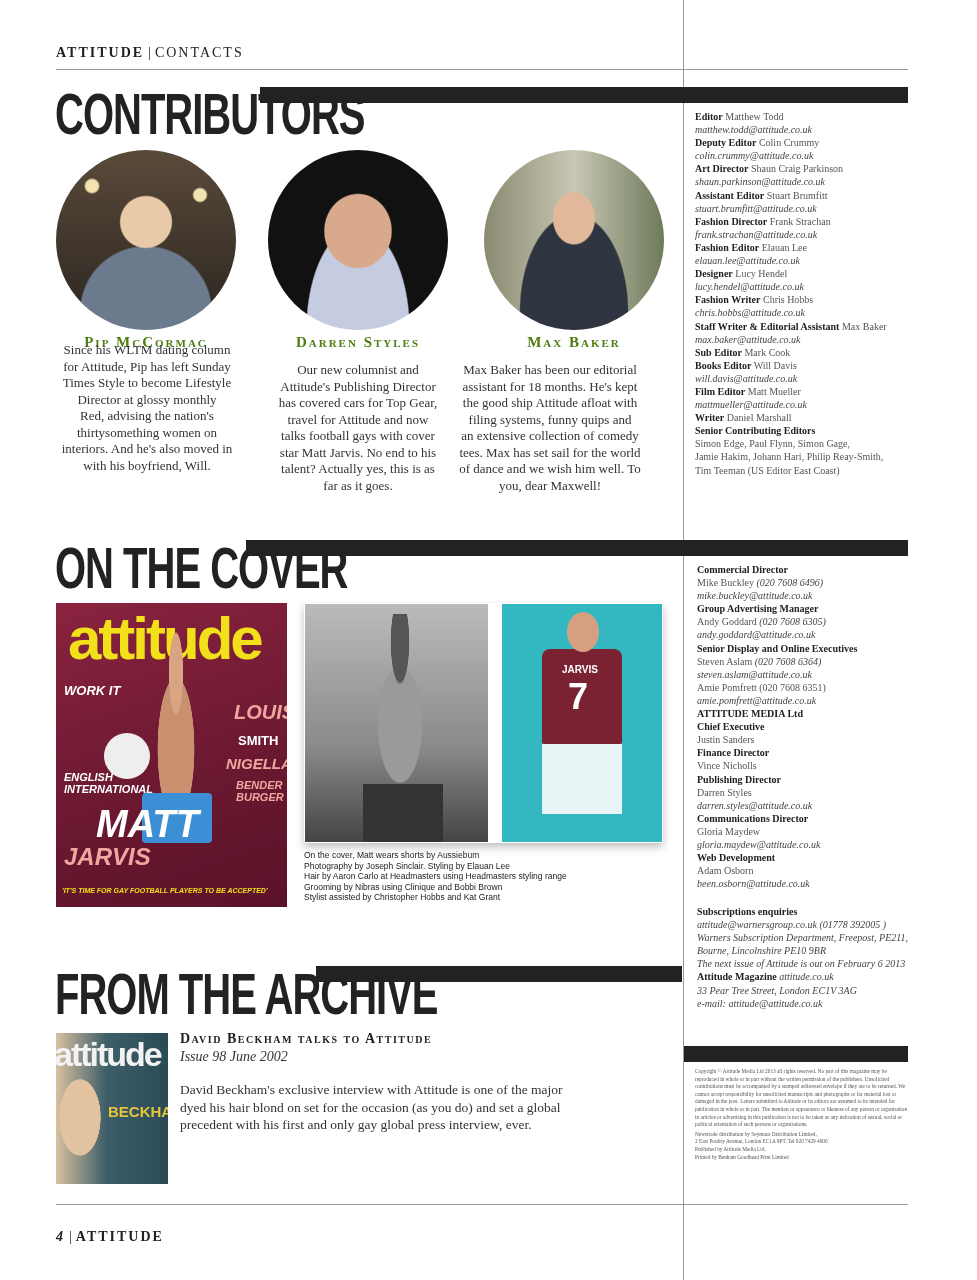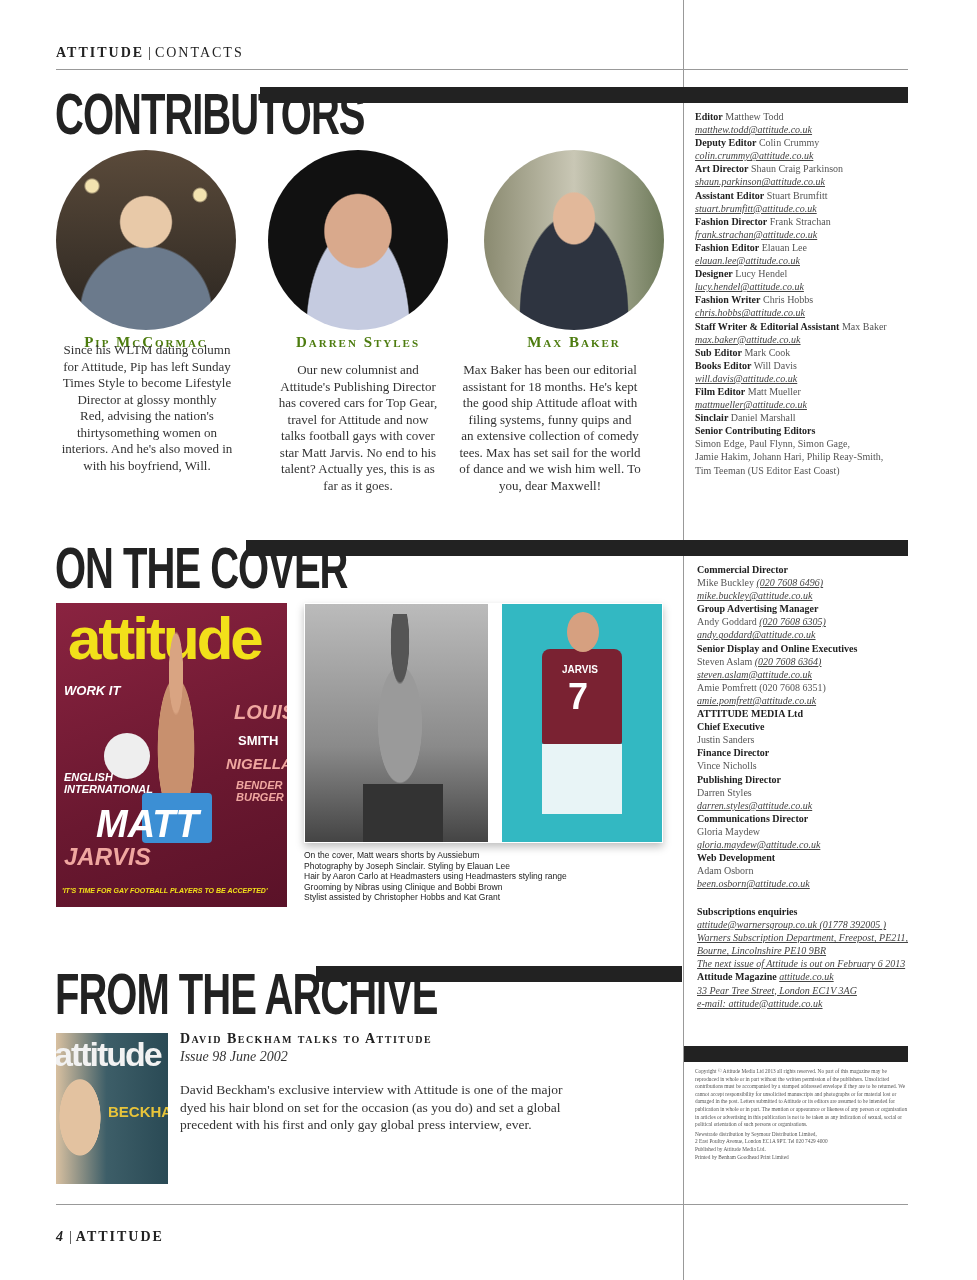--- a/index.html
+++ b/index.html
@@ -10,21 +10,21 @@
   .folio { left:56px; top:45px; font-family:"Liberation Serif",serif; font-size:14px; letter-spacing:2px; color:#222; }
   .folio b { font-weight:bold; }
   .folio .sep { font-weight:normal; margin:0 4px; letter-spacing:0; }
   .bigtitle { font-family:"Liberation Sans",sans-serif; font-weight:bold; color:#222; transform-origin:left top; letter-spacing:-1px; white-space:nowrap; }
   .bar { background:#222; }
   .circle { width:180px; height:180px; border-radius:50%; overflow:hidden; }
   .name { font-family:"Liberation Serif",serif; font-weight:bold; font-size:15px; letter-spacing:2px; text-align:center; color:#4d7c0f; font-variant:small-caps; }
   .bio { font-family:"Liberation Serif",serif; font-size:13px; line-height:16.5px; text-align:center; color:#333; }
   .masthead { font-family:"Liberation Serif",serif; font-size:10px; line-height:13.1px; color:#555; }
   .masthead b { color:#222; }
-  .masthead i { color:#444;text-decoration:underline; }
+  .masthead i { color:#444; }
   .caption { font-family:"Liberation Sans",sans-serif; font-size:8.5px; line-height:10.5px; color:#222; }
   .fine { font-family:"Liberation Serif",serif; font-size:5.3px; line-height:7.6px; color:#555; }
   .archtitle { font-family:"Liberation Serif",serif; font-weight:bold; font-size:14px; letter-spacing:1.5px; font-variant:small-caps; color:#222; }
   .archissue { font-family:"Liberation Serif",serif; font-style:italic; font-size:14px; color:#333; }
   .archbody { font-family:"Liberation Serif",serif; font-size:13.5px; line-height:17.5px; color:#333; }
 </style>
 </head>
 <body>
 
 <div class="abs vline"></div>
@@ -94,21 +94,21 @@
   <div><i>lucy.hendel@attitude.co.uk</i></div>
   <div><b>Fashion Writer</b> <span>Chris Hobbs</span></div>
   <div><i>chris.hobbs@attitude.co.uk</i></div>
   <div><b>Staff Writer &amp; Editorial Assistant</b> <span>Max Baker</span></div>
   <div><i>max.baker@attitude.co.uk</i></div>
   <div><b>Sub Editor</b> <span>Mark Cook</span></div>
   <div><b>Books Editor</b> <span>Will Davis</span></div>
   <div><i>will.davis@attitude.co.uk</i></div>
   <div><b>Film Editor</b> <span>Matt Mueller</span></div>
   <div><i>mattmueller@attitude.co.uk</i></div>
-  <div><b>Sinclair</b> <span>Daniel Marshall</span></div>
+  <div><b>Writer</b> <span>Daniel Marshall</span></div>
   <div><b>Senior Contributing Editors</b></div>
   <div>Simon Edge, Paul Flynn, Simon Gage,</div>
   <div>Jamie Hakim, Johann Hari, Philip Reay-Smith,</div>
   <div>Tim Teeman (US Editor East Coast)</div>
 </div>
 
 <div class="abs bigtitle" style="left:55px;top:536px;font-size:40px;transform:scaleY(1.45);">ON THE COVER</div>
 <div class="abs bar" style="left:246px;top:540px;width:662px;height:16px;"></div>
 
 <div class="abs" style="left:56px;top:603px;width:231px;height:304px;background:linear-gradient(160deg,#8a2340,#6a1830 60%,#5a1228);overflow:hidden;">

